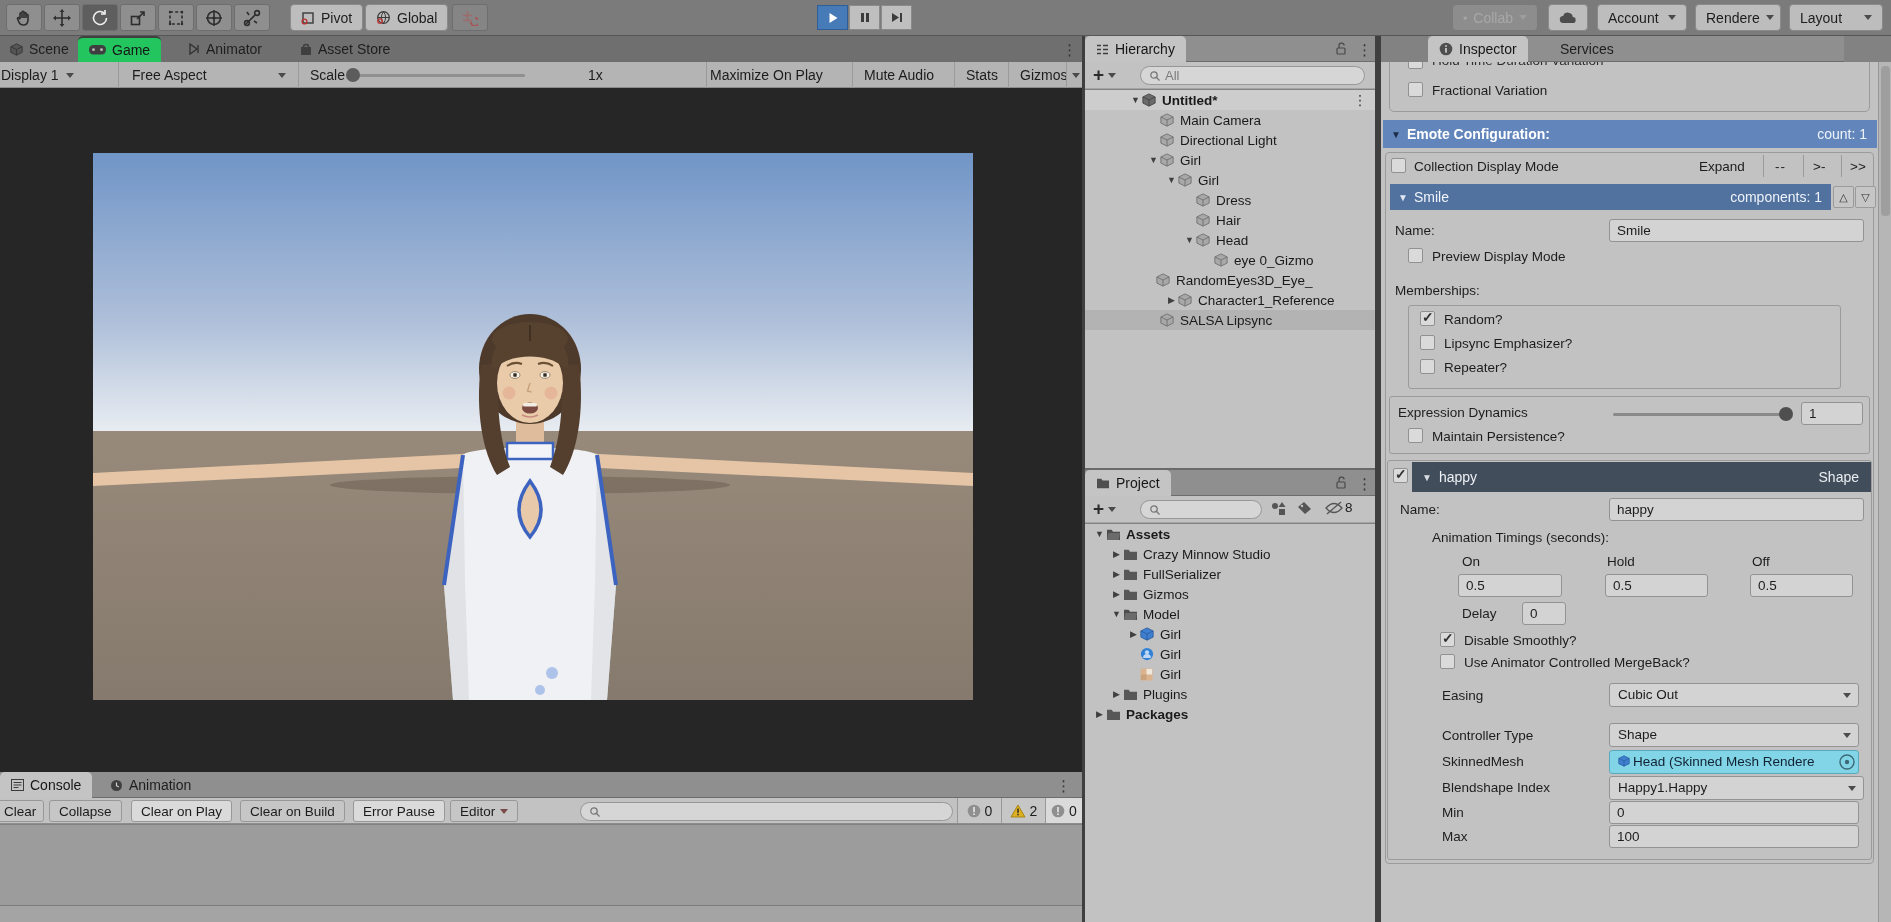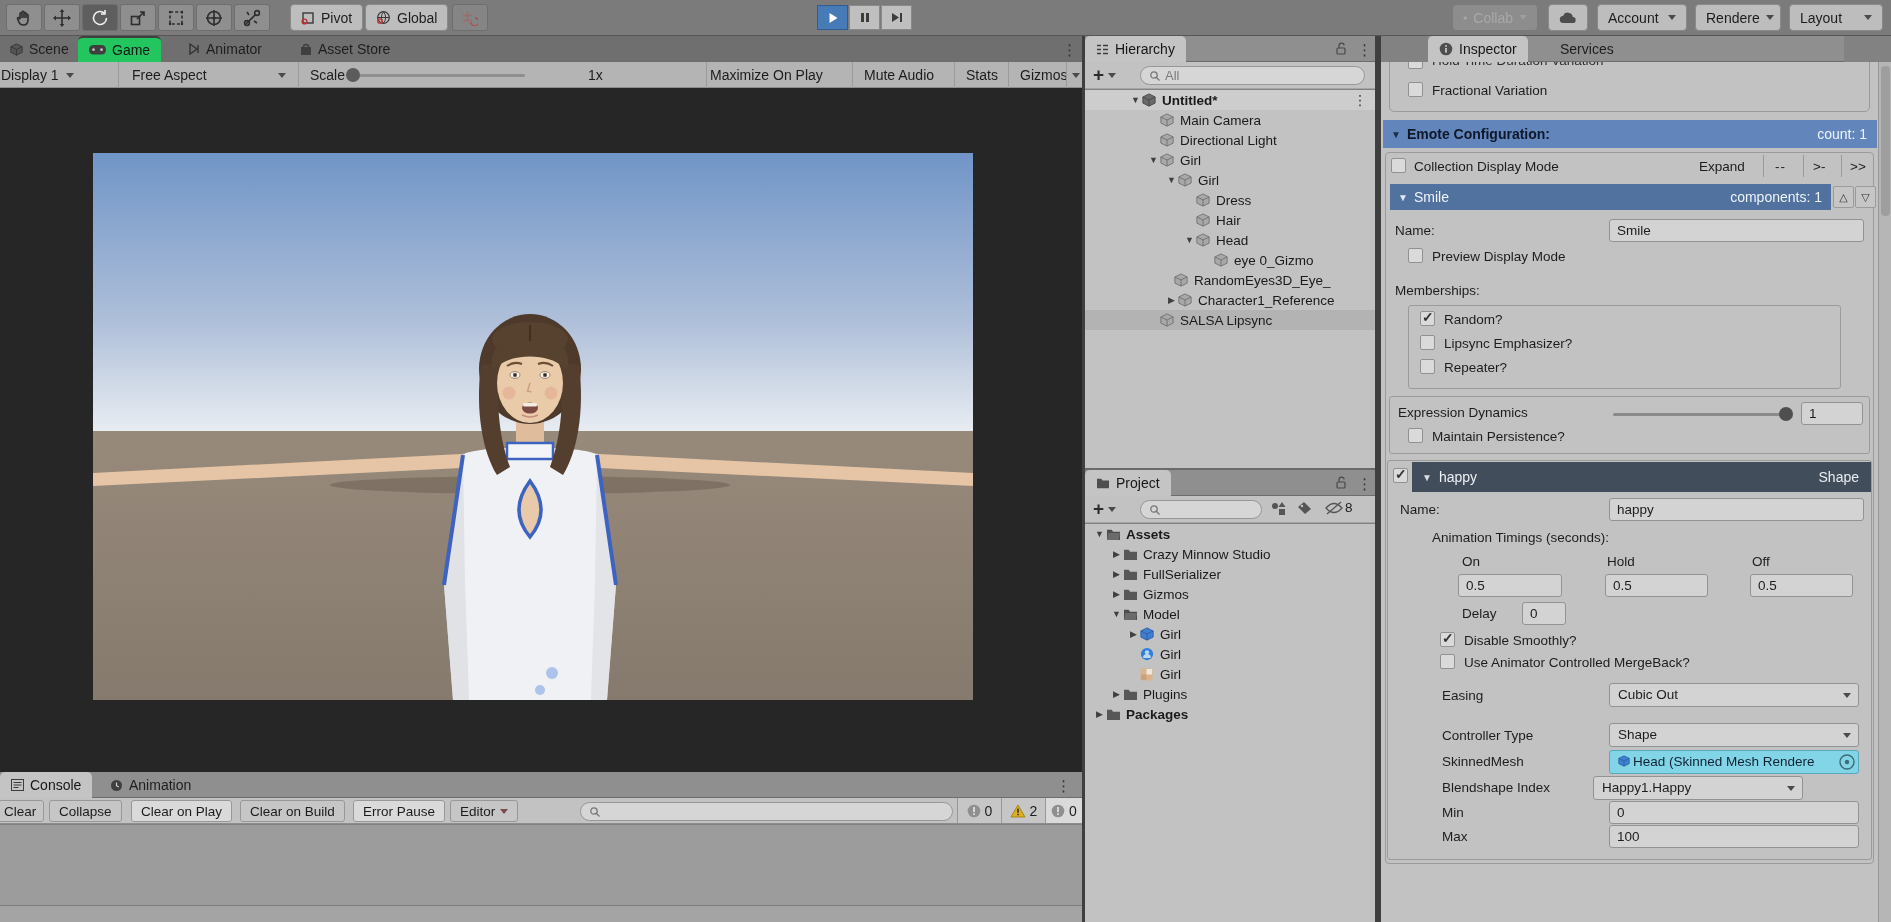--- a/index.html
+++ b/index.html
@@ -493,21 +493,21 @@
       <div class="trow" style="padding-left: 116px;">
         <span class="arrow"></span>
         <span class="ticon">
           <svg width="14" height="14" viewBox="0 0 16 16">
             <path d="M8 1 15 4.5v7L8 15 1 11.5v-7z" fill="#a8a8a8" stroke="#6f6f6f"></path>
             <path d="M1 4.5 8 8l7-3.5M8 8v7" stroke="#6f6f6f" fill="none"></path>
           </svg>
         </span>
         <span class="tlabel">eye 0_Gizmo</span>
       </div>
-      <div class="trow" style="padding-left: 76px; text-align: center;">
+      <div class="trow" style="padding-left: 58px; text-align: center;">
         <span class="arrow"></span>
         <span class="ticon">
           <svg width="14" height="14" viewBox="0 0 16 16">
             <path d="M8 1 15 4.5v7L8 15 1 11.5v-7z" fill="#a8a8a8" stroke="#6f6f6f"></path>
             <path d="M1 4.5 8 8l7-3.5M8 8v7" stroke="#6f6f6f" fill="none"></path>
           </svg>
         </span>
         <span class="tlabel">RandomEyes3D_Eye_</span>
       </div>
       <div class="trow" style="padding-left: 80px;">
@@ -694,21 +694,21 @@
   <div class="panelbg" style="left:1381px;top:62px;width:497px;height:860px;overflow:hidden">
 
     <div class="ibox" style="left:8px;top:-24px;width:481px;height:74px"></div>
     <div class="cb" style="left:27px;top:-8px"></div>
     <div class="ilabel" style="left:51px;top:-9px;opacity:.9">Hold Time Duration Variation</div>
     <div class="cb" style="left:27px;top:20px"></div>
     <div class="ilabel" style="left:51px;top:21px">Fractional Variation</div>
 
     <div class="bluehdr" style="left:2px;top:58px;width:494px;height:28px;background:#6286bb">
       <span style="color:#1b2c47;font-size:10px;margin:0 6px 0 8px">▼</span>
-      <span style="font-weight:bold;color:#0f172a">Emote Configuration:</span>
+      <span style="font-weight:bold;color:#ffffff">Emote Configuration:</span>
       <span style="position:absolute;right:10px;color:#eef3fa">count: 1</span>
     </div>
 
     <div class="ibox" style="left:4px;top:90px;width:489px;height:712px;border-radius:4px"></div>
 
     <div class="cb" style="left:10px;top:96px"></div>
     <div class="ilabel" style="left:33px;top:97px">Collection Display Mode</div>
     <div class="ilabel" style="left:318px;top:97px">Expand</div>
     <div style="position:absolute;left:382px;top:93px;width:1px;height:22px;background:#9a9a9a"></div>
     <div class="ilabel" style="left:394px;top:97px;letter-spacing:1px">--</div>
@@ -782,21 +782,21 @@
           <path d="M8 1 15 4.5v7L8 15 1 11.5v-7z" fill="#3f7fd0" stroke="#2c5d9e"></path>
           <path d="M1 4.5 8 8l7-3.5M8 8v7" stroke="#2c5d9e" fill="none"></path>
         </svg><span>Head (Skinned Mesh Rendere</span>
       <span style="position:absolute;right:2px;top:2px"><svg width="18" height="18" viewBox="0 0 18 18">
             <circle cx="9" cy="9" r="7" fill="none" stroke="#3c6a78" stroke-width="1.4"></circle>
             <circle cx="9" cy="9" r="2.2" fill="#3c6a78"></circle>
           </svg></span>
     </div>
 
     <div class="ilabel" style="left:61px;top:718px">Blendshape Index</div>
-    <div class="dd" style="left:212px;top:714px;width:210px"><span>Happy1.Happy</span><span class="car"></span></div>
+    <div class="dd" style="left:228px;top:714px;width:255px"><span>Happy1.Happy</span><span class="car"></span></div>
 
     <div class="ilabel" style="left:61px;top:743px">Min</div>
     <input class="ifield" style="left: 228px; top: 739px; width: 250px;" readonly="" value="0">
     <div class="ilabel" style="left:61px;top:767px">Max</div>
     <input class="ifield" style="left: 228px; top: 763px; width: 250px;" readonly="" value="100">
   </div>
 
   <div class="scroll" style="left:1878px;top:62px;width:13px;height:860px">
     <div class="thumb" style="top:4px;height:150px"></div>
   </div>

